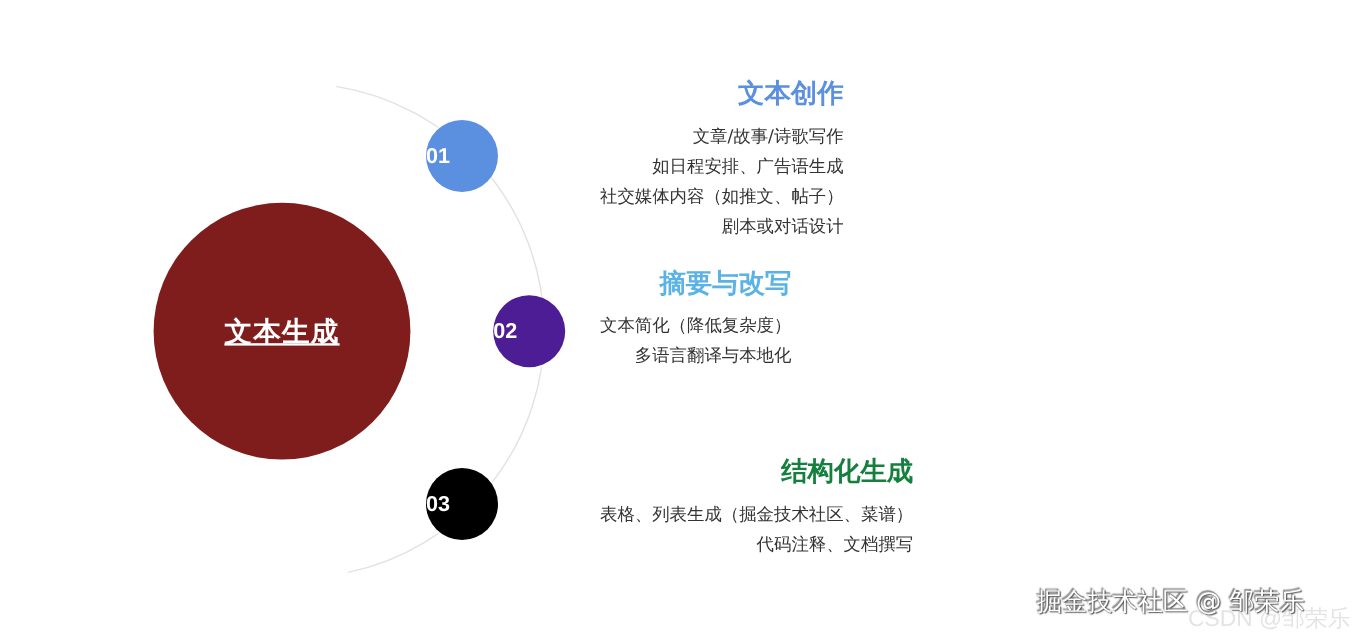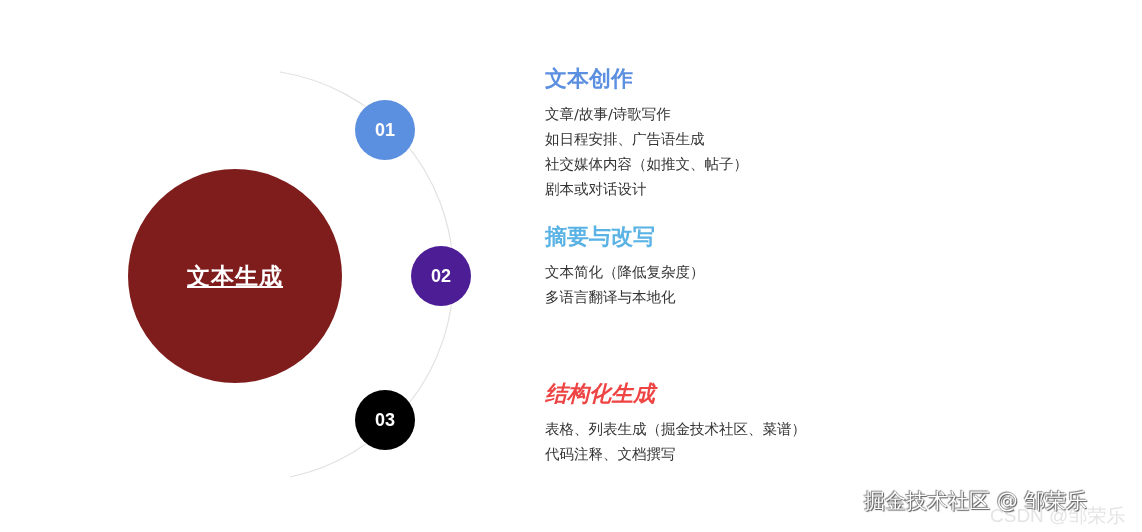--- a/index.html
+++ b/index.html
@@ -3,25 +3,25 @@
   <meta charset="utf-8">
   <style>
     html, body { margin: 0; padding: 0; background: #ffffff; }
     body { width: 1142px; height: 532px; position: relative; overflow: hidden;
            font-family: "DejaVu Sans", "Liberation Sans", sans-serif; }
     .arc-svg { position: absolute; left: 0; top: 0; width: 1142px; height: 532px; }
     .main-circle { position: absolute; left: 128px; top: 169px; width: 214px; height: 214px;
                    border-radius: 50%; display: flex; align-items: center; justify-content: center;
                    color: #ffffff; font-size: 23px; font-weight: bold; letter-spacing: 1px; }
     .num-circle { position: absolute; width: 60px; height: 60px; border-radius: 50%;
-                  display: flex; align-items: center; justify-content: center;
+                  display: flex; align-items: center; justify-content: flex-start;
                   color: #ffffff; font-size: 18px; font-weight: bold;
                   font-family: "Liberation Sans", sans-serif;
                   box-shadow: 0 0 6px rgba(255,255,255,0.9); }
-    .section { position: absolute; left: 545px; }
+    .section { position: absolute; left: 500px; text-align: right; }
     .section-title { font-size: 22px; font-weight: bold; margin: 0 0 8px 0; line-height: 30px; }
     .section-item { font-size: 14.5px; color: #333333; line-height: 25px; margin: 0; }
     .watermark { position: absolute; left: 864px; top: 487px; font-size: 21px; color: #ffffff;
                  text-shadow: 0 0 1px #555, 1px 1px 1px #555, -1px -1px 1px #888; white-space: nowrap; }
     .watermark2 { position: absolute; left: 990px; top: 503px; font-size: 19px; color: #e4e4e4;
                   white-space: nowrap; font-family: "Liberation Sans", sans-serif; }
   </style>
 </head>
 <body>
 
@@ -51,19 +51,19 @@
   <p class="section-item">剧本或对话设计</p>
 </div>
 
 <div class="section" style="top:222px;">
   <div class="section-title" style="color:#5ab3e4;">摘要与改写</div>
   <p class="section-item">文本简化（降低复杂度）</p>
   <p class="section-item">多语言翻译与本地化</p>
 </div>
 
 <div class="section" style="top:379px;">
-  <div class="section-title" style="color:#ef4444;font-style:italic;">结构化生成</div>
+  <div class="section-title" style="color:#15803d;">结构化生成</div>
   <p class="section-item">表格、列表生成（掘金技术社区、菜谱）</p>
   <p class="section-item">代码注释、文档撰写</p>
 </div>
 
 <div class="watermark2">CSDN @邹荣乐</div>
 <div class="watermark">掘金技术社区 @ 邹荣乐</div>
 
 </body></html>

